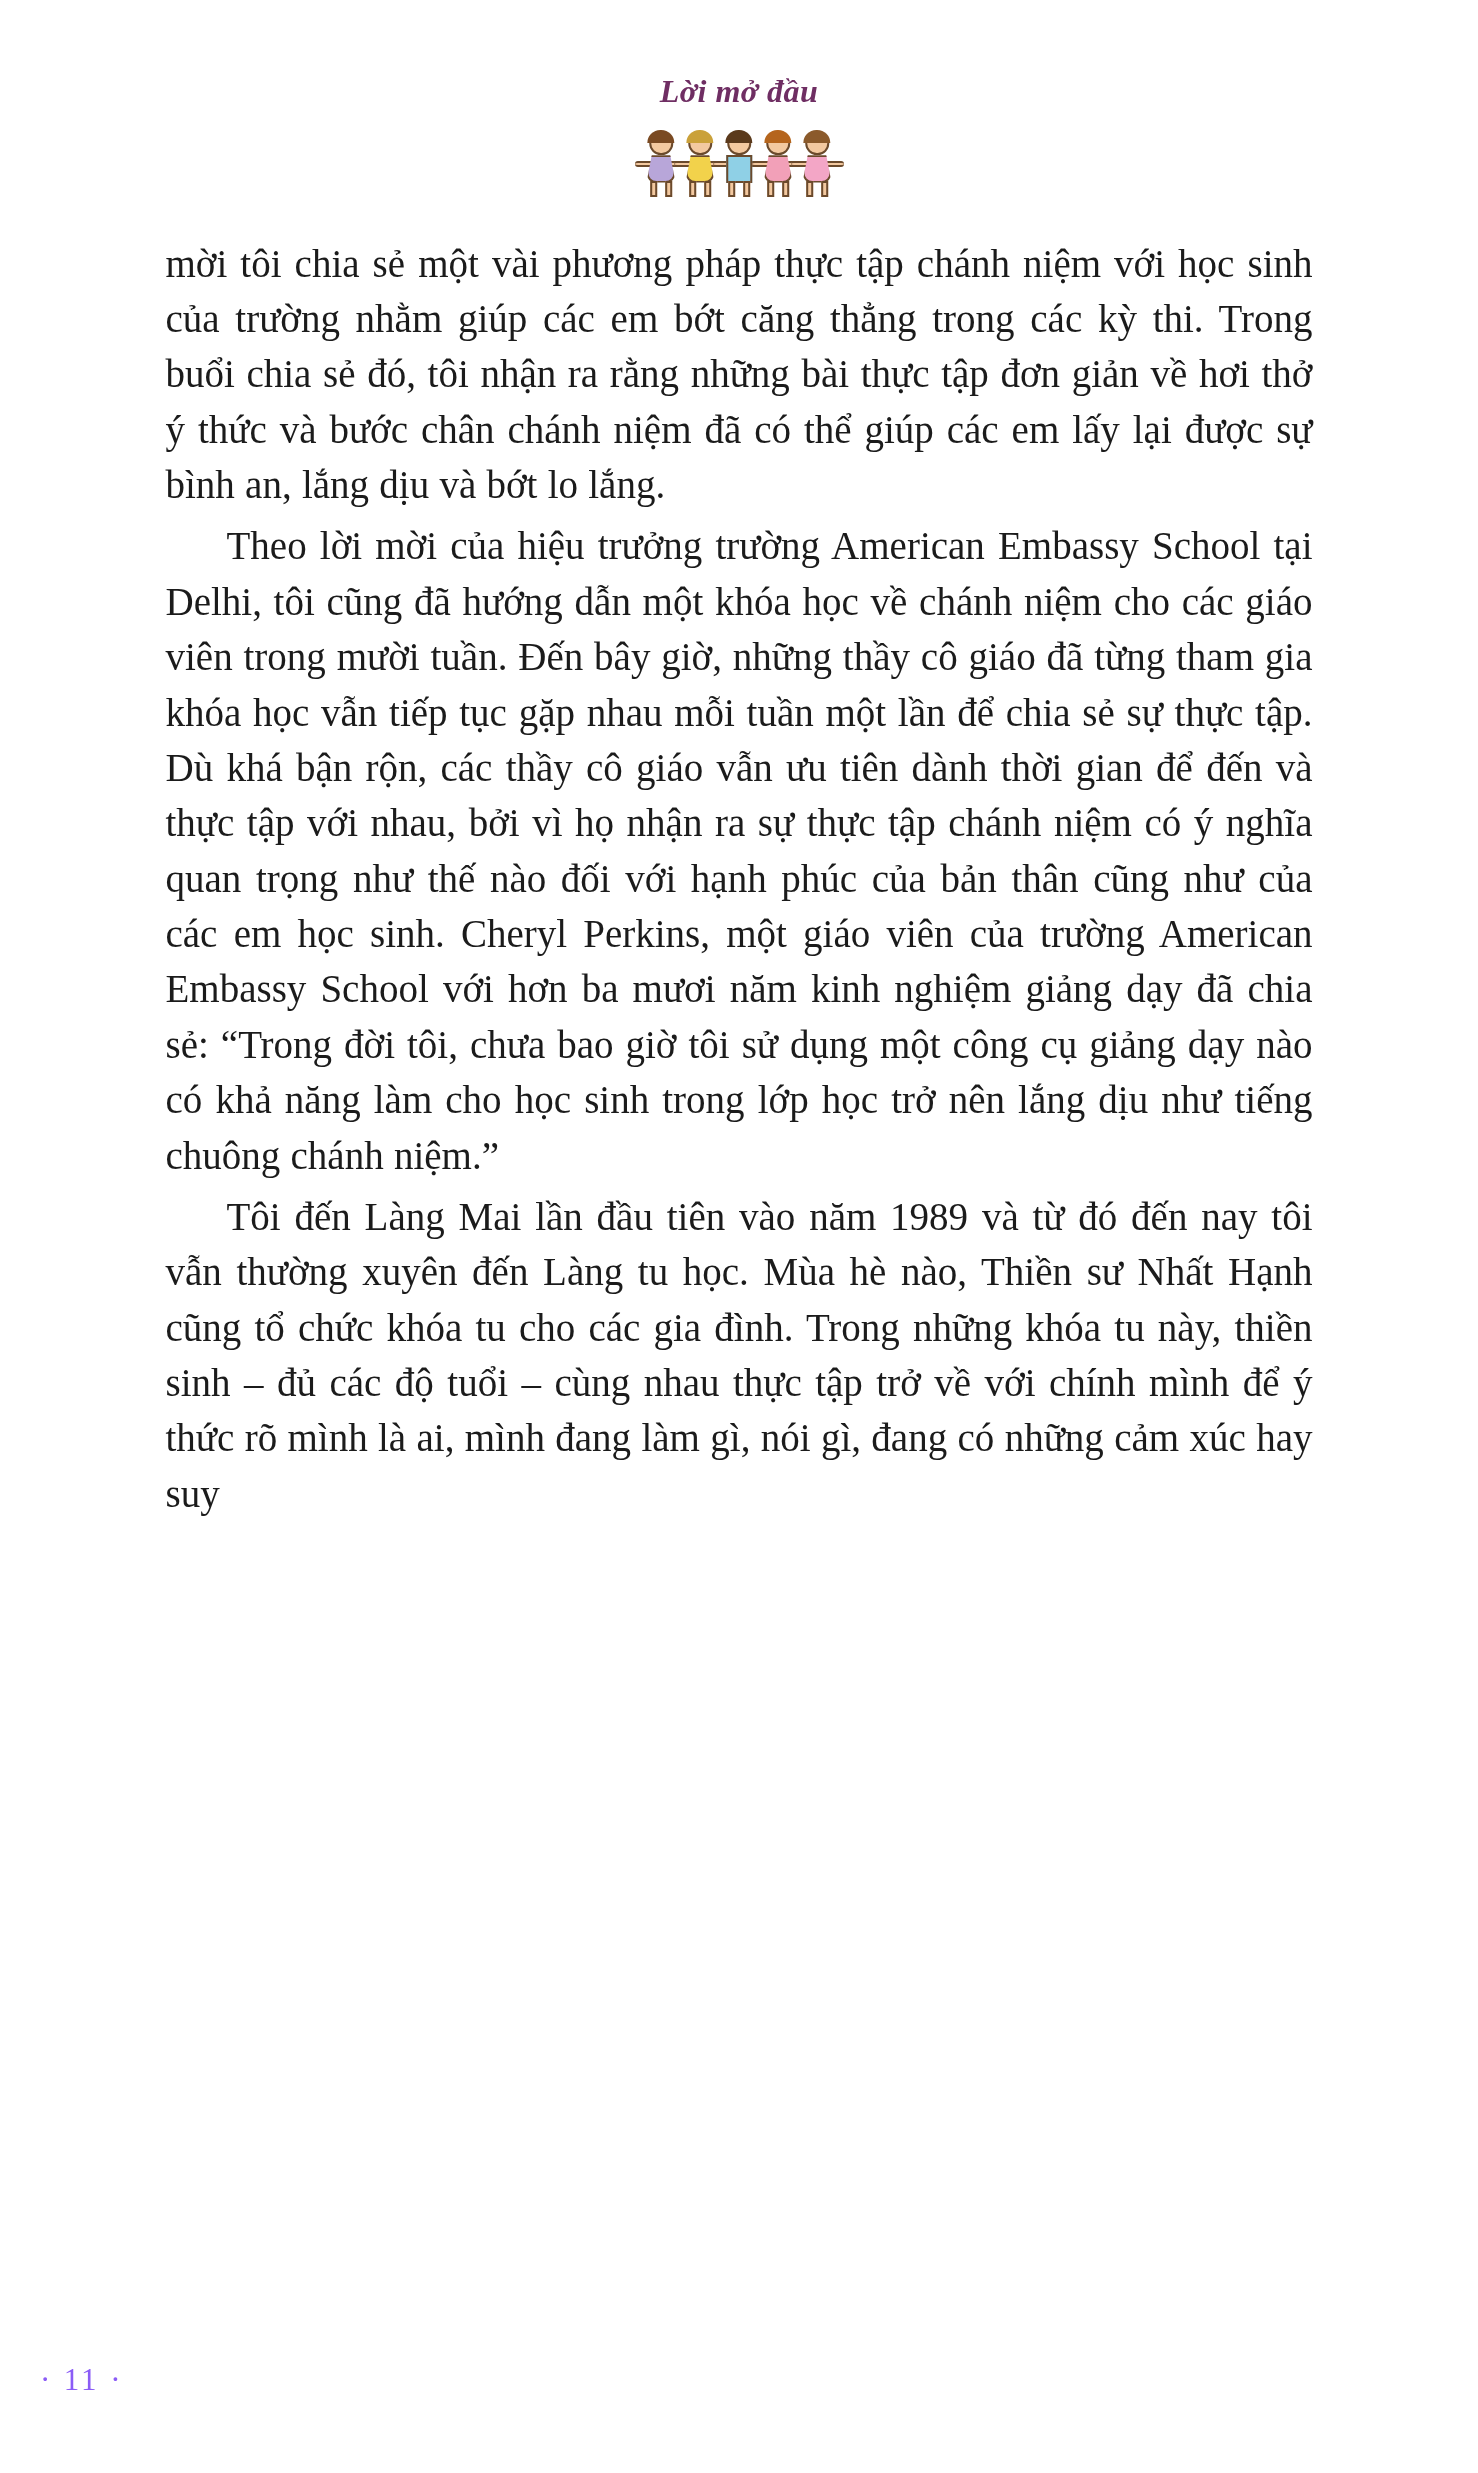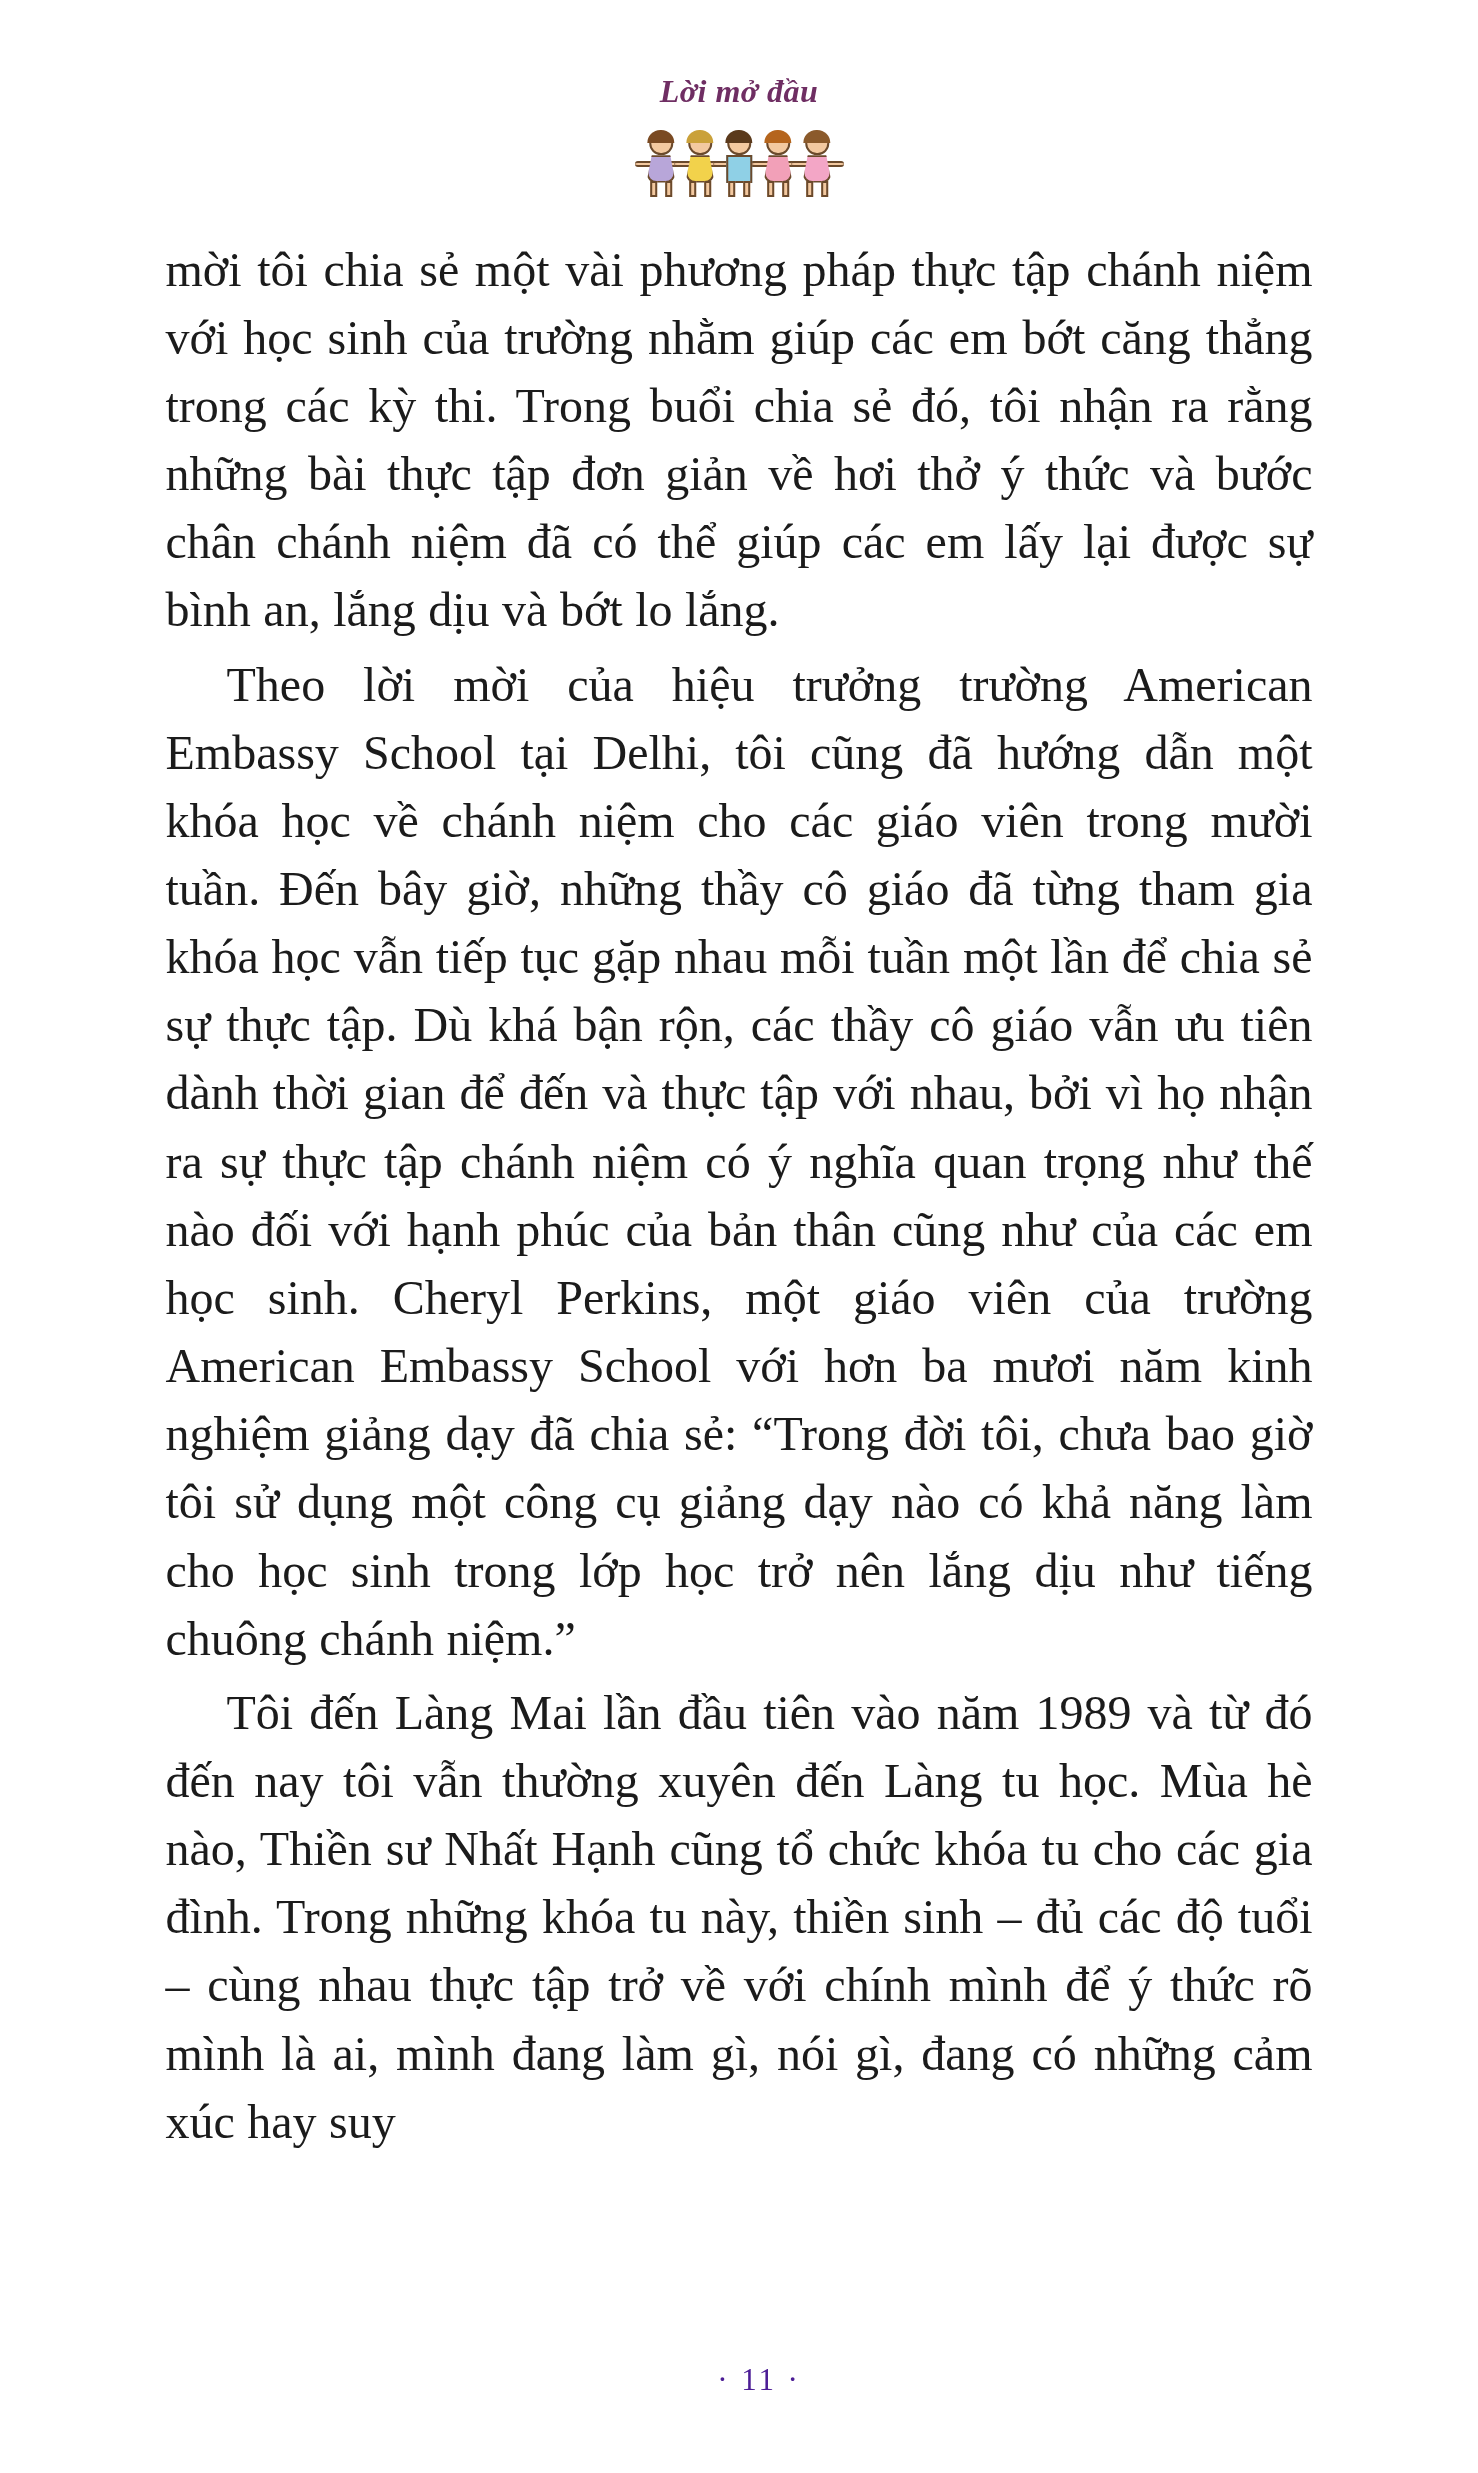--- a/index.html
+++ b/index.html
@@ -124,39 +124,39 @@
   .k5 .hair { background: #8b5a2b; }
 
   .text-column {
     width: 1147px;
     margin: 0 auto;
     padding-top: 39px;
     box-sizing: border-box;
   }
   p {
     margin: 0 0 5.9px 0;
-    font-size: 48px;
+    font-size: 39px;
     line-height: 1.42;
     text-align: justify;
     text-justify: inter-word;
     hyphens: none;
     word-spacing: 0.5px;
   }
   p.indent {
     text-indent: 61px;
     font-family: Liberation Serif, serif;
   }
   .folio {
     position: absolute;
     bottom: 76px;
     left: 0;
     right: 0;
-    text-align: center;
+    text-align: left;
     font-size: 31px;
-    color: #4c1d95;
+    color: #8b5cf6;
     letter-spacing: 2.9px;
     margin-left: 40px;
   }
 </style>
 </head>
 <body>
 
 <div class="page">
 
   <div class="running-head">Lời mở đầu</div>

